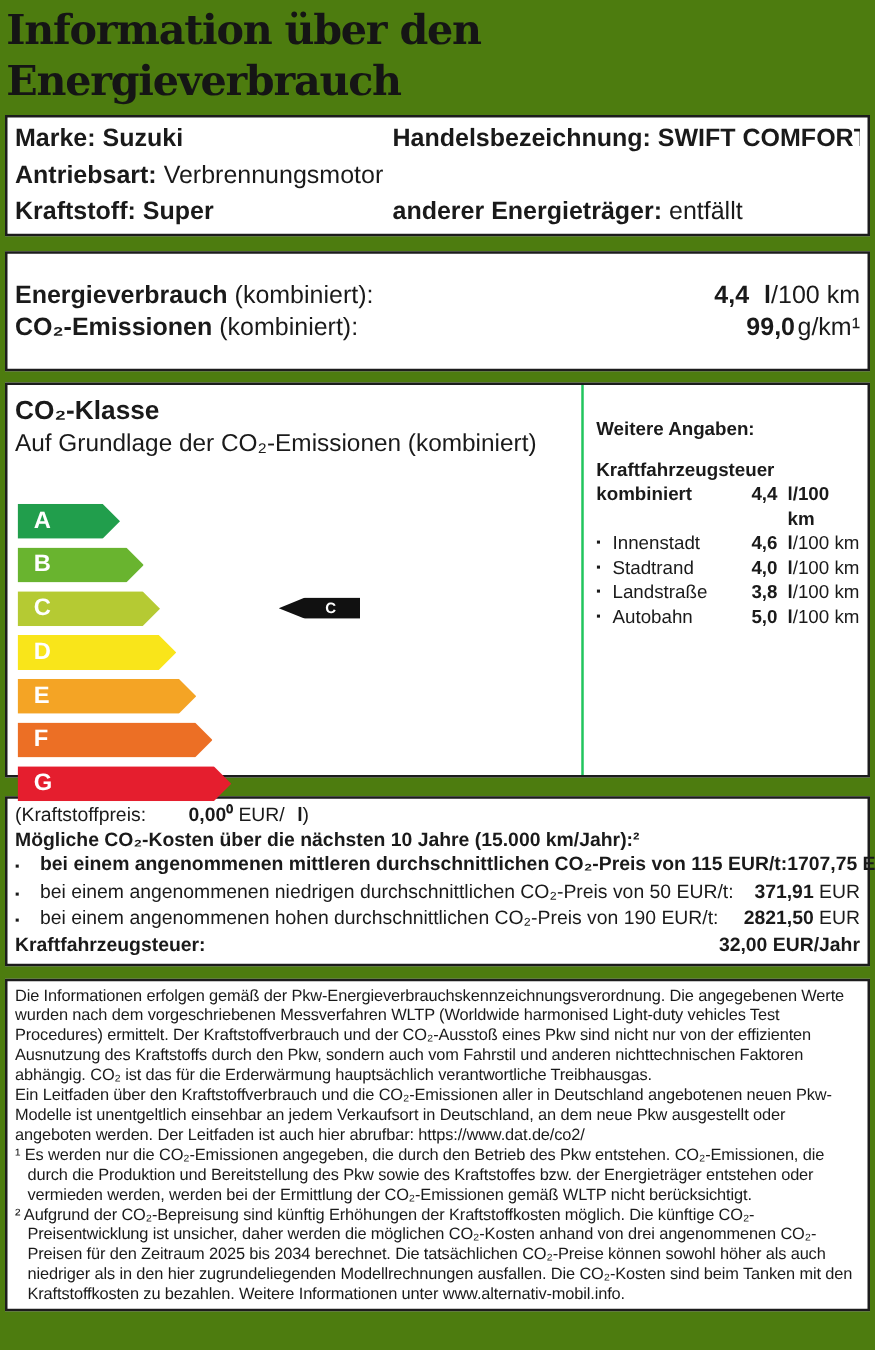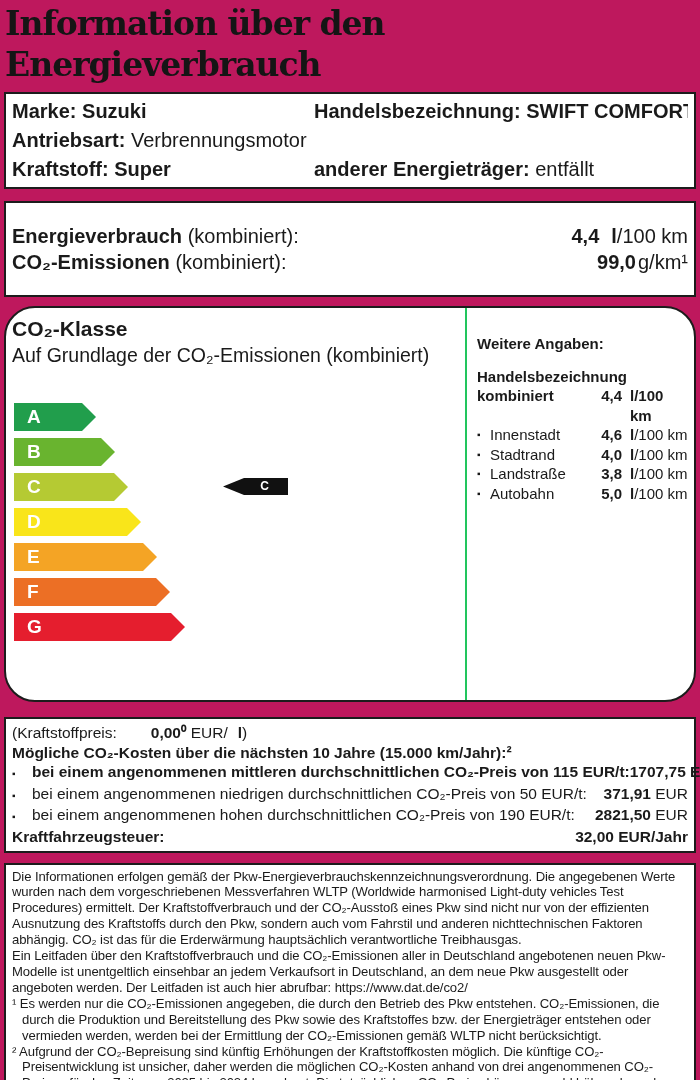--- a/index.html
+++ b/index.html
@@ -1,35 +1,35 @@
 <!DOCTYPE html>
 <html lang="de"><head>
 <meta charset="utf-8">
 <style>
   html,body{margin:0;padding:0;background:#fff;}
-  .page{position:relative;width:700px;height:1080px;background:#be185d;overflow:hidden;
+  .page{position:relative;width:700px;height:1080px;background:#4d7c0f;overflow:hidden;
         font-family:"Liberation Sans",sans-serif;color:#1a1a1a;}
   .inner{padding:0 4px;}
   
   .title{font-family:"DejaVu Serif","Liberation Serif",serif;font-weight:700;
          font-size:33px;line-height:41px;letter-spacing:-1px;margin:3px 0 0 1px;color:#151515;}
   
   .box{border:2px solid #1c1c1c;background:#fff;box-sizing:border-box;}
   .b{font-weight:700;}
   
   .box1{margin-top:7px;padding:3px 6px;font-size:20px;line-height:29px;}
   .vrow{display:grid;grid-template-columns:302px 1fr;white-space:nowrap;overflow:hidden;}
   .vrow .cell{overflow:hidden;}
   
   .box2{margin-top:12px;padding:20px 6px;font-size:20px;line-height:26px;}
   .crow{display:flex;justify-content:space-between;align-items:baseline;}
   .gap1{display:inline-block;width:12px;}
   .gap2{display:inline-block;width:2px;}
   
-  .box3{margin-top:9px;height:396px;display:flex;border-radius:31px;}
+  .box3{margin-top:9px;height:316px;display:flex;}
   .leftcol{flex:1 1 auto;position:relative;padding:8px 0 0 6px;}
   .h3{font-size:21px;line-height:26px;font-weight:700;}
   .sub3{font-size:19.5px;line-height:26px;}
   .arrows{margin-top:35px;padding-left:2px;}
   .arrow{height:28px;margin-bottom:7px;clip-path:polygon(0 0,calc(100% - 14px) 0,100% 50%,calc(100% - 14px) 100%,0 100%);
          color:#fff;font-size:19px;font-weight:700;line-height:28px;padding-left:13px;box-sizing:border-box;}
   .pointer{position:absolute;left:217px;top:170px;width:65px;height:17px;
            clip-path:polygon(0 50%,21px 0,100% 0,100% 100%,21px 100%);
            color:#fff;font-size:12px;font-weight:700;line-height:17px;text-align:center;padding-left:18px;box-sizing:border-box;}
   .rightcol{width:229px;border-left:2px solid #22c55e;padding:26px 6px 0 10px;box-sizing:border-box;font-size:15px;}
@@ -125,21 +125,21 @@
           <div class="arrow" style="width: 143px; background: rgb(244, 164, 37);"><span>E</span></div>
           <div class="arrow" style="width: 156px; background: rgb(236, 111, 37);"><span>F</span></div>
           <div class="arrow" style="width: 171px; background: rgb(229, 30, 46);"><span>G</span></div>
         </div>
         <div class="pointer" style="background: rgb(17, 17, 17);">
           <span>C</span>
         </div>
       </div>
       <div class="rightcol">
         <div class="rp-h">Weitere Angaben:</div>
-        <div class="rp-sub">Handelsbezeichnung</div>
+        <div class="rp-sub">Kraftfahrzeugsteuer</div>
         <div class="rp-row bold nobul">
           <span class="lbl">kombiniert</span>
           <span class="val">4,4</span>
           <span class="unit"><span class="ub">l</span><span>/100 km</span></span>
         </div>
         <div class="rp-row">
           <span class="bullet">▪</span>
           <span class="lbl">Innenstadt</span>
           <span class="val">4,6</span>
           <span class="unit"><span class="ub">l</span><span>/100 km</span></span>

